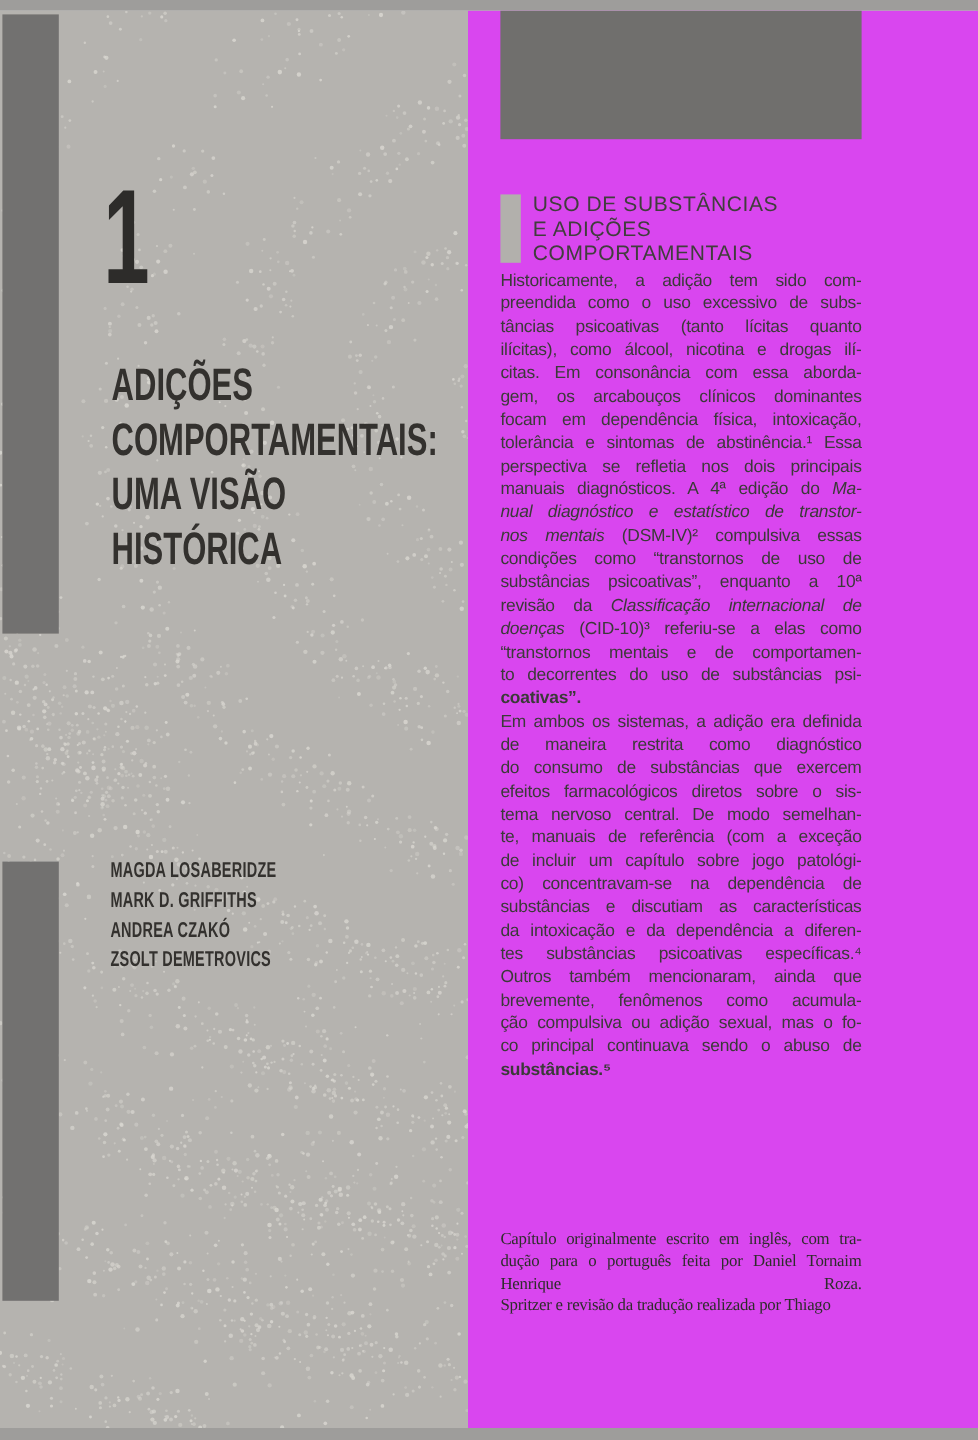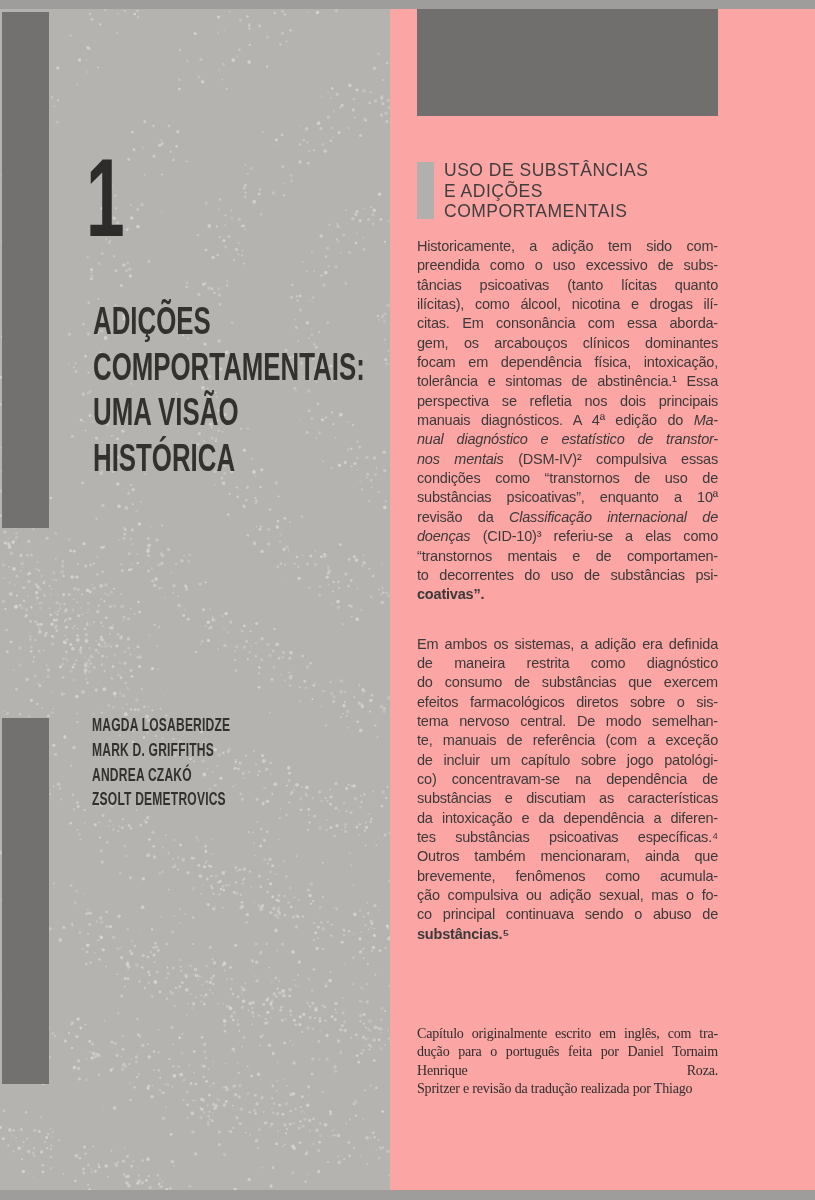--- a/index.html
+++ b/index.html
@@ -18,32 +18,32 @@
   .chapter-number{position:absolute;left:86px;top:133px;font-size:112px;line-height:1;
     font-weight:700;color:#2d2c2a;transform:scaleX(.62);transform-origin:left top;}
   .chapter-title{position:absolute;left:93px;top:290px;font-size:38px;line-height:45.5px;
     font-weight:700;color:#33312e;transform:scaleX(.68);transform-origin:left top;}
   .chapter-title .line{white-space:nowrap;}
   .authors{position:absolute;left:92px;top:704px;font-size:18px;line-height:24.8px;
     font-weight:700;color:#33312e;letter-spacing:.3px;transform:scaleX(.67);transform-origin:left top;}
   .authors .line{white-space:nowrap;}
 
   
-  .right-col{position:absolute;left:390px;top:9px;width:425px;height:1181px;background:#fca5a5;}
+  .right-col{position:absolute;left:390px;top:9px;width:425px;height:1181px;background:#d946ef;}
   .dark-rect{position:absolute;left:27px;top:0;width:301px;height:107px;background:#706f6d;}
   .section-heading{position:absolute;left:27px;top:151px;}
   .accent-bar{position:absolute;left:0;top:2px;width:17px;height:57px;background:#b2b0ac;}
   .heading-text{margin-left:27px;font-size:17.5px;line-height:20.5px;letter-spacing:.5px;color:#403e3c;}
   .heading-text .line{white-space:nowrap;}
 
-  .body-text{position:absolute;left:27px;top:228px;width:301px;color:#3b3a38;}
+  .body-text{position:absolute;left:27px;top:216px;width:301px;color:#3b3a38;}
   .para .line{font-size:14.5px;line-height:19.35px;letter-spacing:-.2px;
     text-align:justify;text-align-last:justify;}
   .para .line:last-child{text-align-last:left;font-weight:bold;}
-  .para + .para{margin-top:30px;}
+  .para + .para{}
   .it{font-style:italic;}
 
   .footnote{position:absolute;left:27px;top:1016px;width:301px;
     font-family:Liberation Serif, serif;font-size:14px;line-height:18.4px;
     letter-spacing:-.2px;color:#2e2d2b;}
   .footnote .line{text-align:justify;text-align-last:justify;}
   .footnote .line:last-child{text-align-last:left;}
 </style>
 </head>
 <body>

